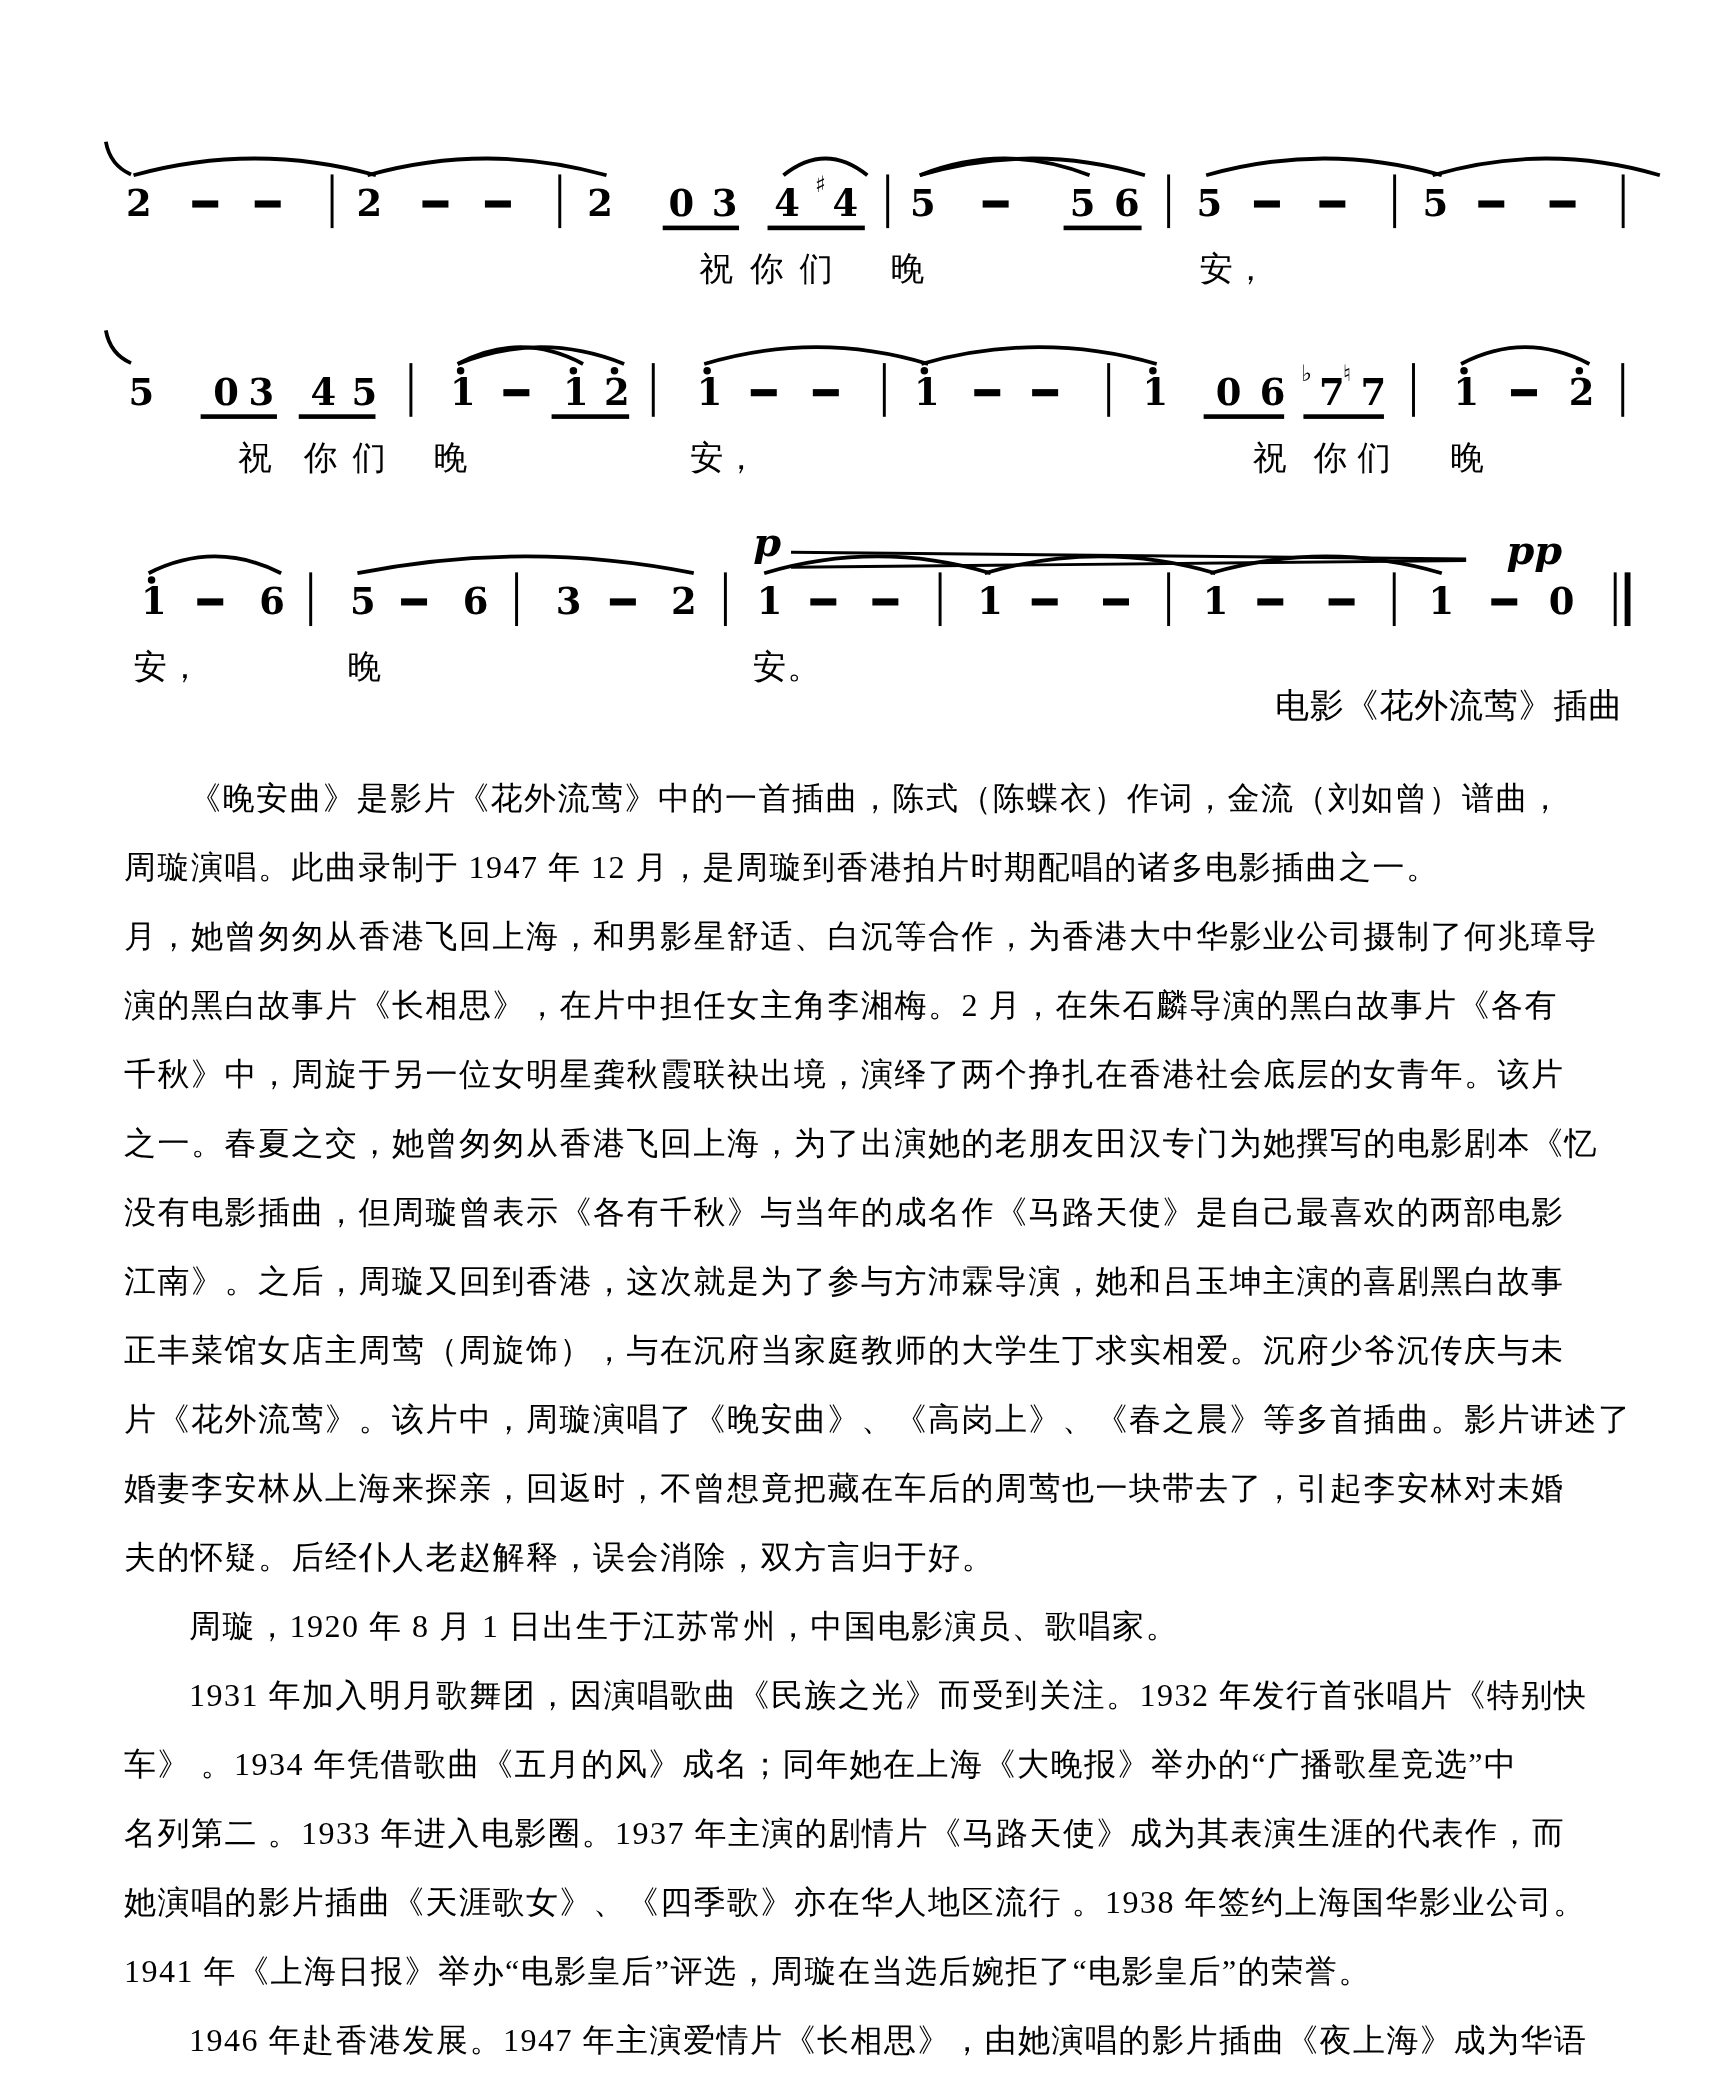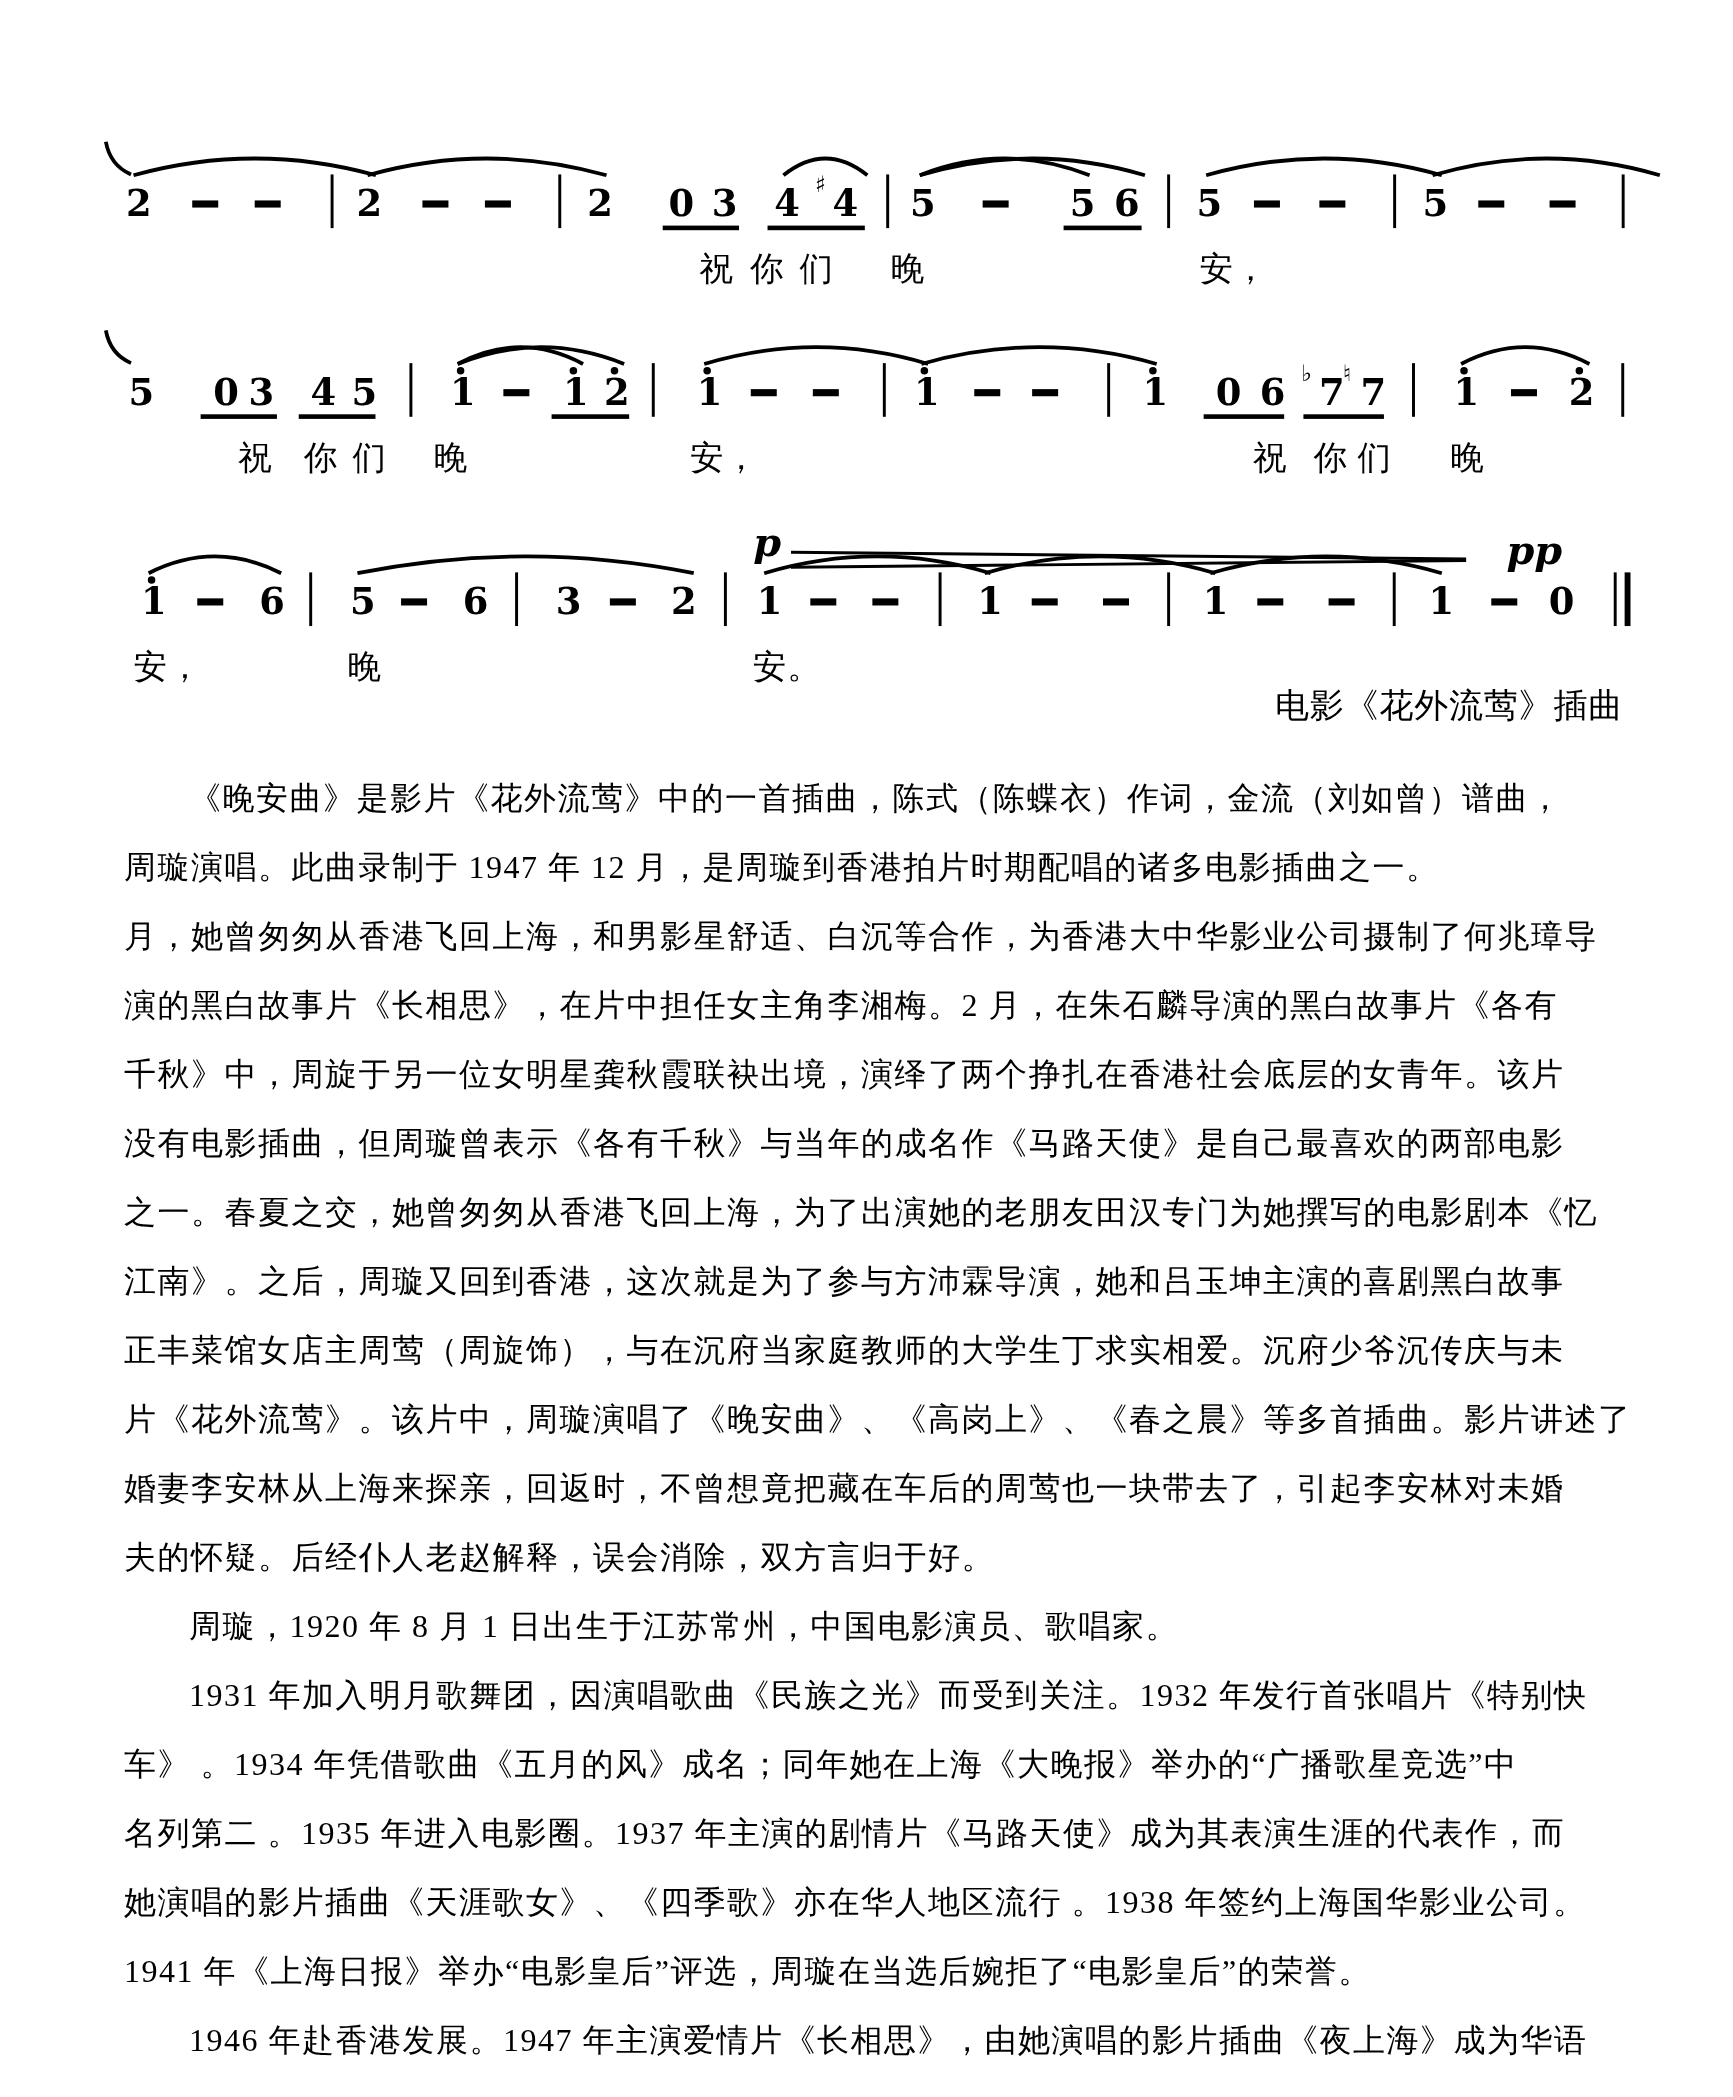--- a/index.html
+++ b/index.html
@@ -169,30 +169,30 @@
     </svg>
 
   <div class="credit">电影《花外流莺》插曲</div>
 
   <div id="article">
       <div class="tline ind">《晚安曲》是影片《花外流莺》中的一首插曲，陈式（陈蝶衣）作词，金流（刘如曾）谱曲，</div>
       <div class="tline">周璇演唱。此曲录制于 1947 年 12 月，是周璇到香港拍片时期配唱的诸多电影插曲之一。</div>
       <div class="tline">月，她曾匆匆从香港飞回上海，和男影星舒适、白沉等合作，为香港大中华影业公司摄制了何兆璋导</div>
       <div class="tline">演的黑白故事片《长相思》，在片中担任女主角李湘梅。2 月，在朱石麟导演的黑白故事片《各有</div>
       <div class="tline">千秋》中，周旋于另一位女明星龚秋霞联袂出境，演绎了两个挣扎在香港社会底层的女青年。该片</div>
+      <div class="tline">之一。春夏之交，她曾匆匆从香港飞回上海，为了出演她的老朋友田汉专门为她撰写的电影剧本《忆</div>
       <div class="tline">没有电影插曲，但周璇曾表示《各有千秋》与当年的成名作《马路天使》是自己最喜欢的两部电影</div>
-      <div class="tline">之一。春夏之交，她曾匆匆从香港飞回上海，为了出演她的老朋友田汉专门为她撰写的电影剧本《忆</div>
       <div class="tline">江南》。之后，周璇又回到香港，这次就是为了参与方沛霖导演，她和吕玉坤主演的喜剧黑白故事</div>
       <div class="tline">正丰菜馆女店主周莺（周旋饰），与在沉府当家庭教师的大学生丁求实相爱。沉府少爷沉传庆与未</div>
       <div class="tline">片《花外流莺》。该片中，周璇演唱了《晚安曲》、《高岗上》、《春之晨》等多首插曲。影片讲述了</div>
       <div class="tline">婚妻李安林从上海来探亲，回返时，不曾想竟把藏在车后的周莺也一块带去了，引起李安林对未婚</div>
       <div class="tline">夫的怀疑。后经仆人老赵解释，误会消除，双方言归于好。</div>
       <div class="tline ind">周璇，1920 年 8 月 1 日出生于江苏常州，中国电影演员、歌唱家。</div>
       <div class="tline ind">1931 年加入明月歌舞团，因演唱歌曲《民族之光》而受到关注。1932 年发行首张唱片《特别快</div>
       <div class="tline">车》 。1934 年凭借歌曲《五月的风》成名；同年她在上海《大晚报》举办的“广播歌星竞选”中</div>
-      <div class="tline">名列第二 。1935 年进入电影圈。1937 年主演的剧情片《马路天使》成为其表演生涯的代表作，而</div>
+      <div class="tline">名列第二 。1933 年进入电影圈。1937 年主演的剧情片《马路天使》成为其表演生涯的代表作，而</div>
       <div class="tline">她演唱的影片插曲《天涯歌女》、《四季歌》亦在华人地区流行 。1938 年签约上海国华影业公司。</div>
       <div class="tline">1941 年《上海日报》举办“电影皇后”评选，周璇在当选后婉拒了“电影皇后”的荣誉。</div>
       <div class="tline ind">1946 年赴香港发展。1947 年主演爱情片《长相思》，由她演唱的影片插曲《夜上海》成为华语</div>
     </div>
 
 </div>
 
 
 </body></html>

